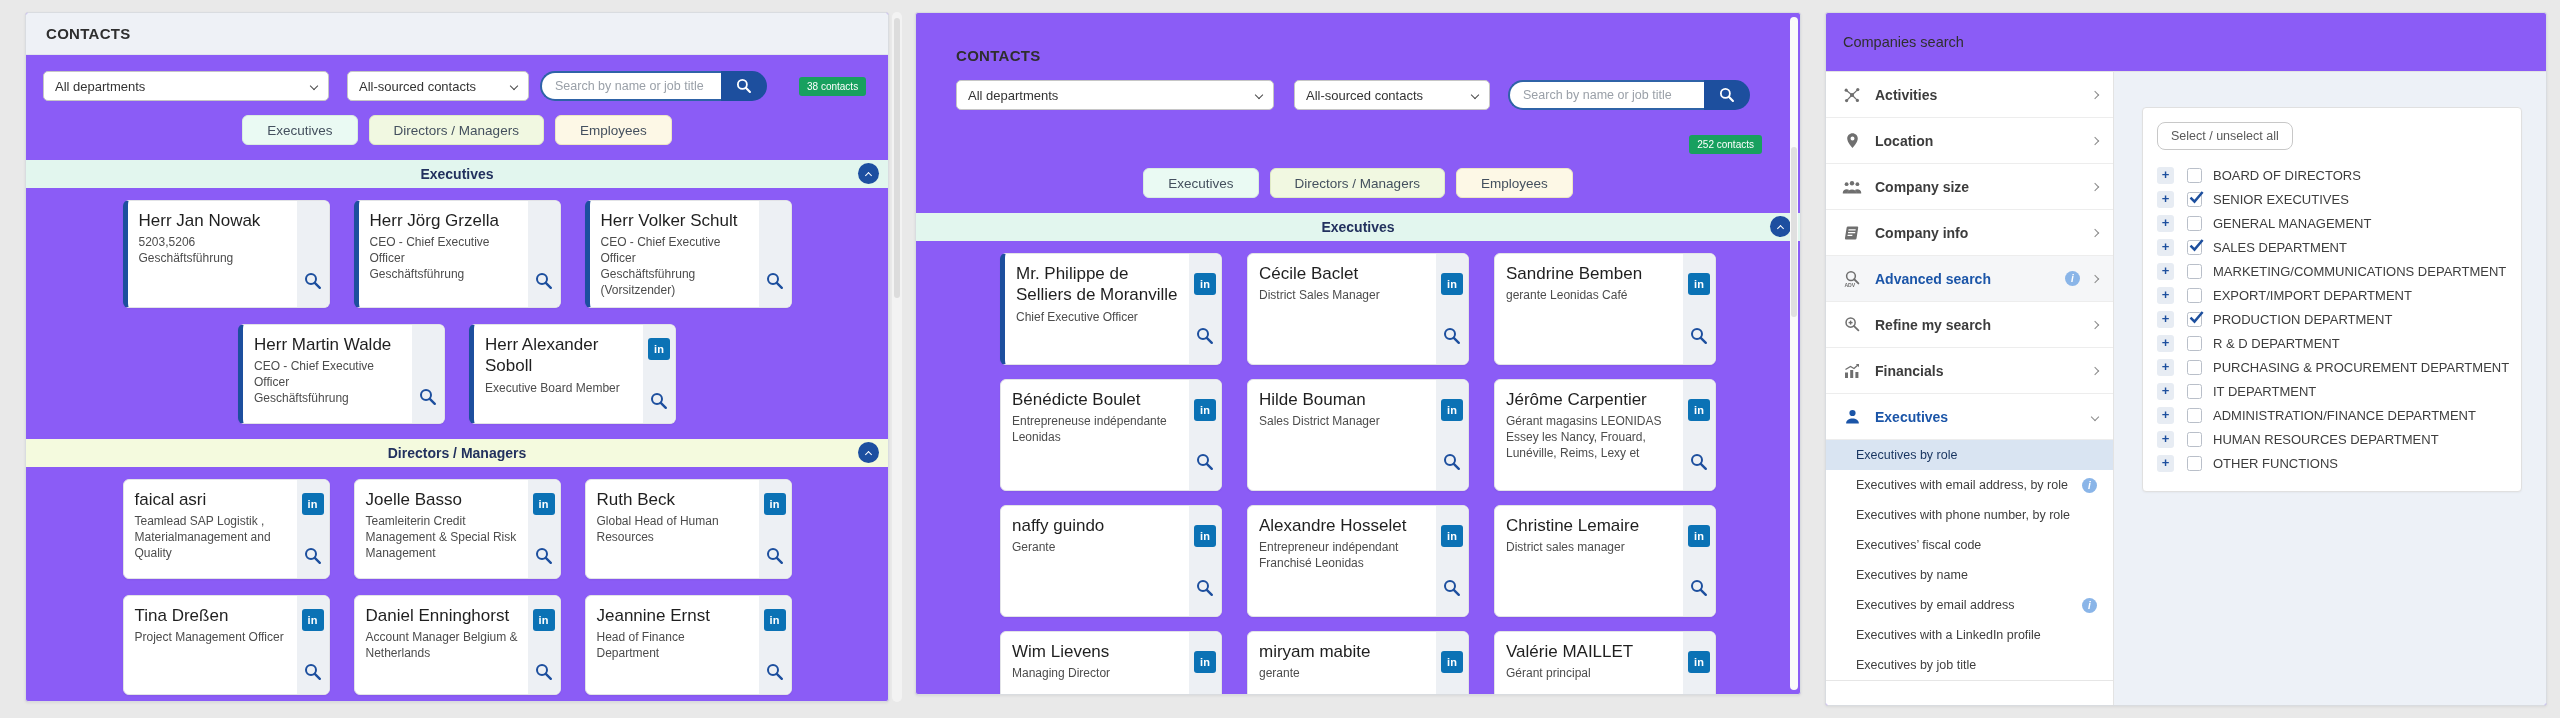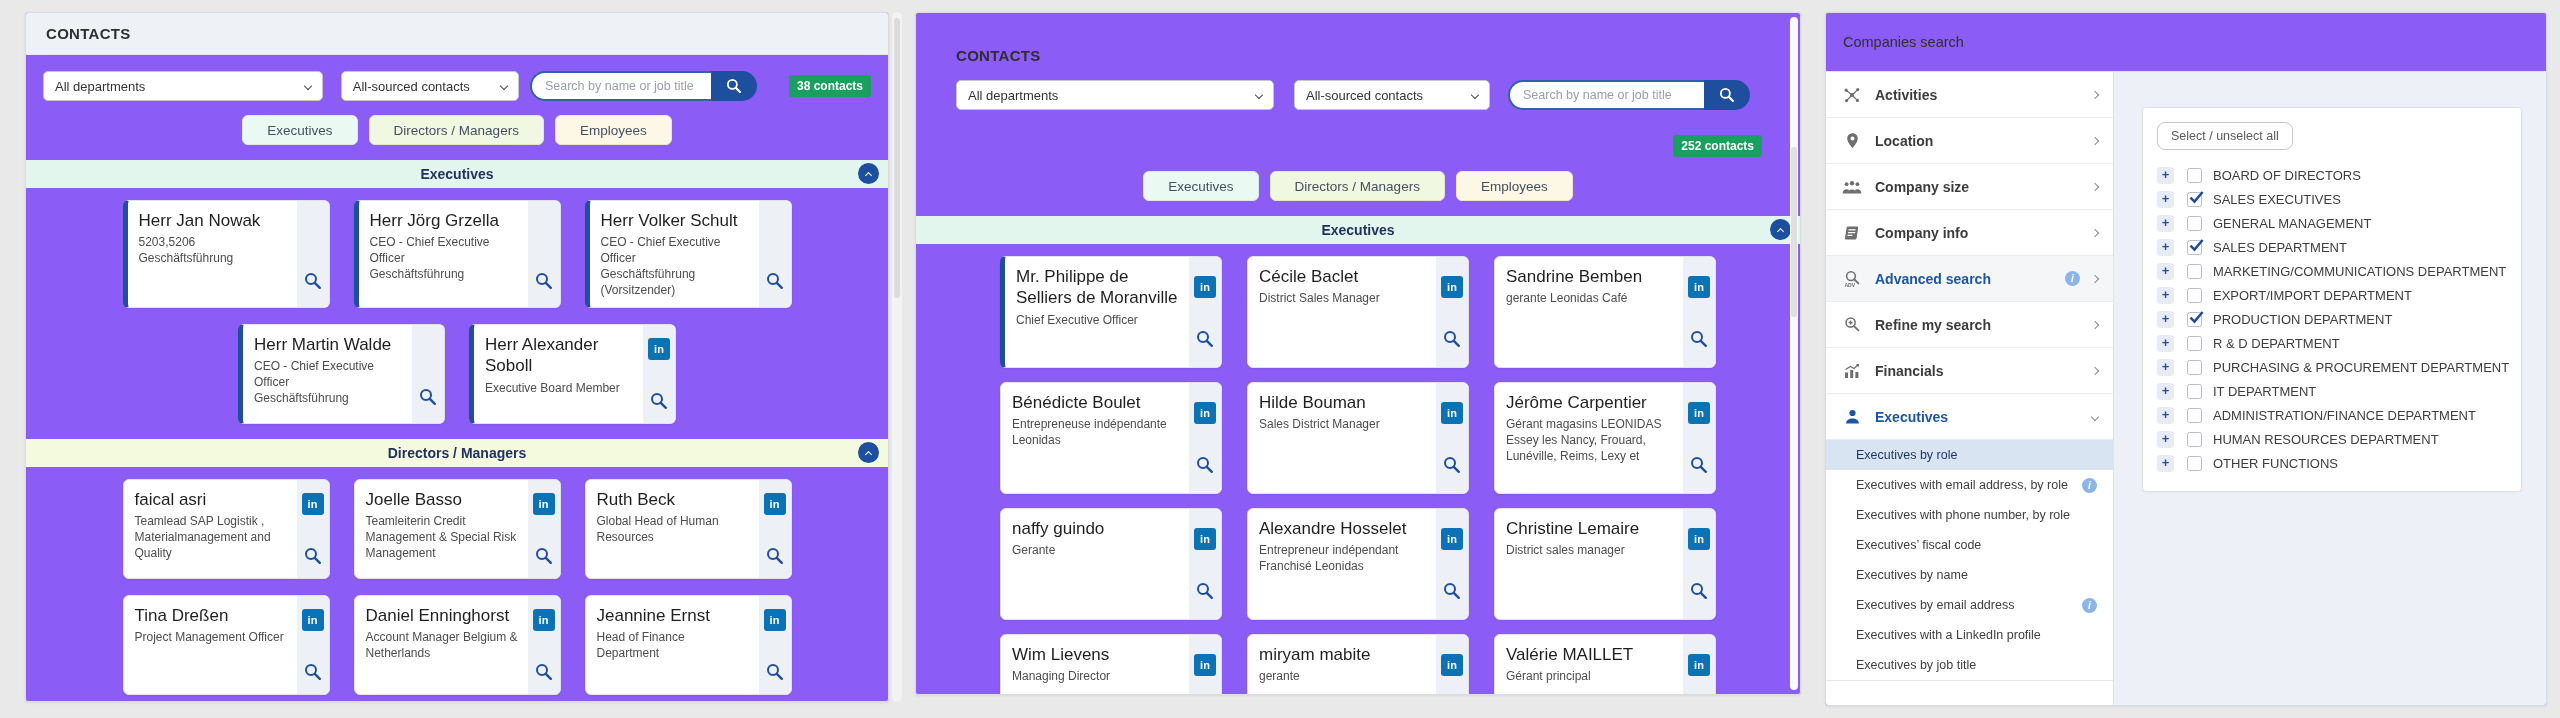--- a/index.html
+++ b/index.html
@@ -30,21 +30,21 @@
   .filters.mid .select.src{width:196px;margin-left:20px}
   .filters.mid .searchgrp{width:242px;margin-left:18px}
   .chev{display:inline-block;border-right:1.8px solid #4a4a4a;border-bottom:1.8px solid #4a4a4a;width:6px;height:6px;flex-shrink:0}
   .chev.down{transform:rotate(45deg)}
   .chev.right{transform:rotate(-45deg)}
   .chev.up{transform:rotate(-135deg)}
   .searchgrp{display:flex;height:30px}
   .searchgrp input{border:2px solid #2f63a7;border-right:none;border-radius:15px 0 0 15px;padding:0 13px;font-size:12.5px;color:#333;outline:none;flex:1;min-width:0;font-family:"Liberation Sans",sans-serif}
   .searchgrp input::placeholder{color:#9aa0a8}
   .search-btn{width:46px;border-radius:0 15px 15px 0;background:#1d4f9e;display:flex;align-items:center;justify-content:center;border:none;cursor:pointer}
-  .badge{background:#18a05f;color:#fff;font-size:12px;font-weight:bold;padding:4px 8px;border-radius:3px;white-space:nowrap}
+  .badge{background:#18a05f;color:#fff;font-size:10px;font-weight:normal;padding:4px 8px;border-radius:3px;white-space:nowrap}
   .badge-row{display:flex;justify-content:flex-end;padding-right:38px;margin-top:25px}
   .tabs{display:flex;justify-content:center;gap:11px;margin-top:14px}
   .tab{height:30px;display:flex;align-items:center;padding:0 24px;border-radius:6px;font-size:13.5px;color:#44505e;border:1px solid;cursor:pointer}
   .tab.mint{background:#eafaf3;border-color:#d9ece1}
   .tab.green{background:#f1f8e1;border-color:#e0eac6}
   .tab.yellow{background:#fdf8e6;border-color:#eee6c4}
   .sec-band{position:relative;height:28px;display:flex;align-items:center;justify-content:center;font-size:14px;font-weight:bold;color:#22315e;margin-top:15px}
   .sec-band.mint{background:#e2f6ee}
   .sec-band.lime{background:#f4fade}
   .sec-chevron{position:absolute;right:9px;top:3px;width:21px;height:21px;border-radius:50%;background:#1d4fa0;display:flex;align-items:center;justify-content:center;cursor:pointer}
@@ -677,21 +677,21 @@
             <span class="plus-btn">+</span>
             <span class="cbx"></span>
             <span class="opt-lbl">BOARD OF DIRECTORS</span>
           </div><div class="opt-row">
             <span class="plus-btn">+</span>
             <span class="cbx checked">
               <svg width="19" height="17" viewBox="0 0 19 17">
                 <path d="M3.5 8.6l4 4L15.6 3" fill="none" stroke="#1d4f9e" stroke-width="2.5"></path>
               </svg>
             </span>
-            <span class="opt-lbl">SALES EXECUTIVES</span>
+            <span class="opt-lbl">SENIOR EXECUTIVES</span>
           </div><div class="opt-row">
             <span class="plus-btn">+</span>
             <span class="cbx"></span>
             <span class="opt-lbl">GENERAL MANAGEMENT</span>
           </div><div class="opt-row">
             <span class="plus-btn">+</span>
             <span class="cbx checked">
               <svg width="19" height="17" viewBox="0 0 19 17">
                 <path d="M3.5 8.6l4 4L15.6 3" fill="none" stroke="#1d4f9e" stroke-width="2.5"></path>
               </svg>

